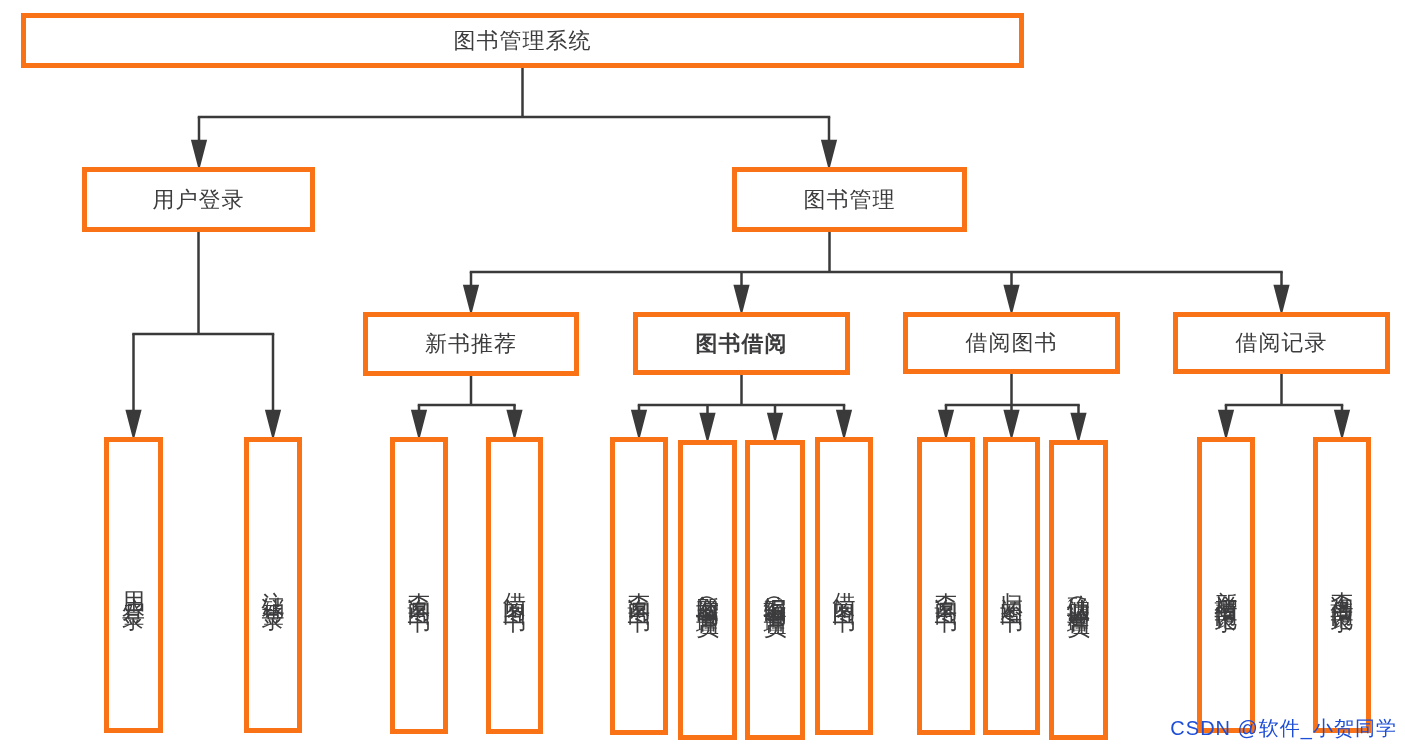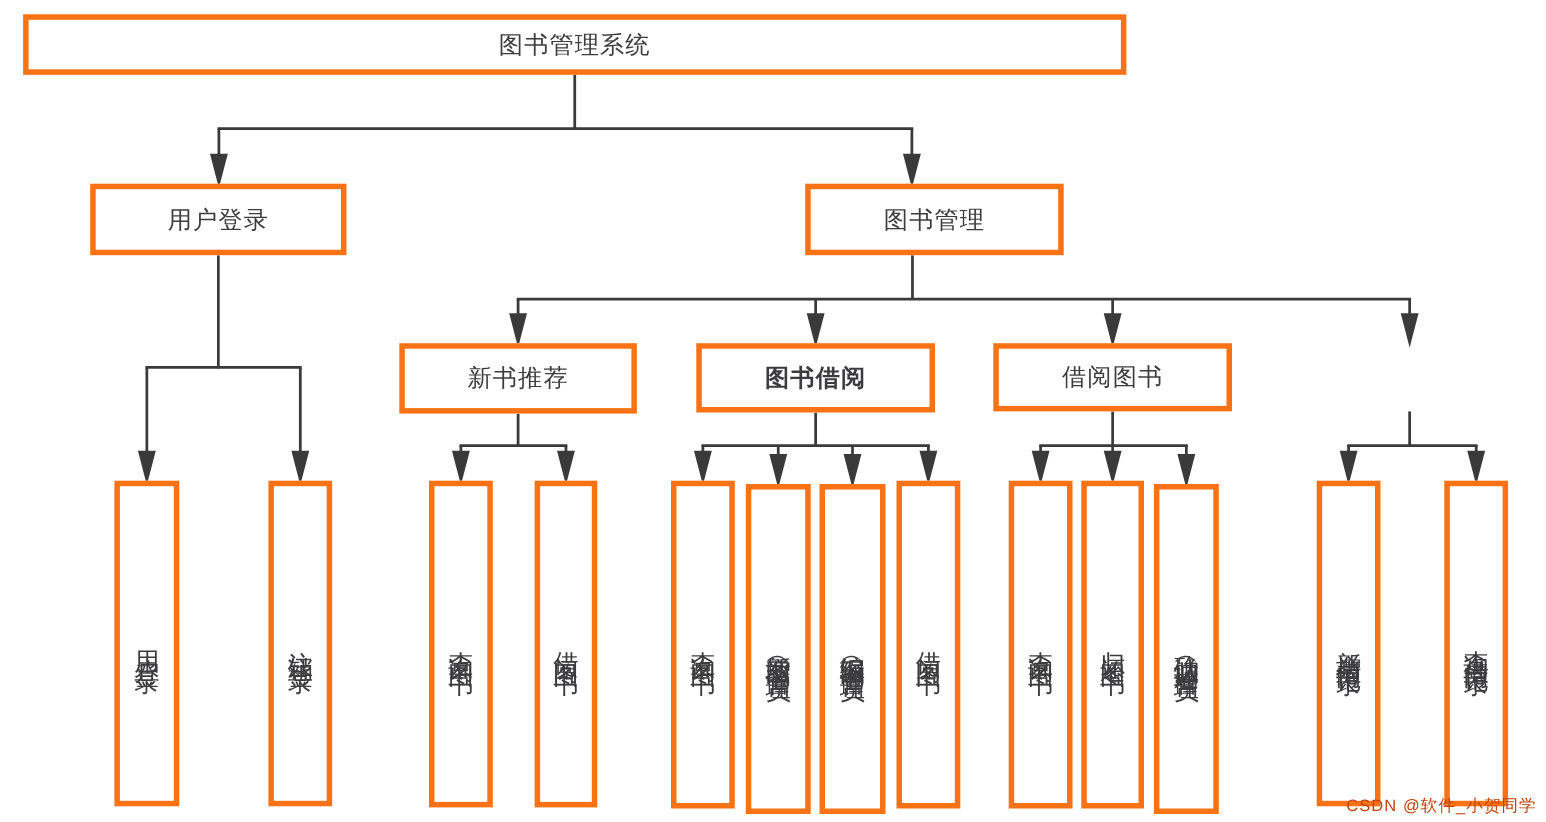--- a/index.html
+++ b/index.html
@@ -34,22 +34,22 @@
     text-orientation: mixed;
     font-size: 23px;
     letter-spacing: 6px;
     color: #3c3c3e;
     line-height: 1;
   }
   .watermark {
     position: absolute;
     right: 8px;
     bottom: 5px;
-    font-size: 15px;
-    color: #c2410c;
+    font-size: 20px;
+    color: #1d4ed8;
     letter-spacing: 1px;
     z-index: 3;
     white-space: nowrap;
   }
 </style>
 </head>
 <body>
 
 <div id="canvas">
 
@@ -130,20 +130,23 @@
 
   <div class="box hbox" style="left:363px; top:312px; width:216px; height:64px;align-items:center;">
     <span>新书推荐</span>
   </div>
   <div class="box hbox" style="left:633px; top:312px; width:217px; height:63px;font-weight:bold;">
     <span>图书借阅</span>
   </div>
   <div class="box hbox" style="left:903px; top:312px; width:217px; height:62px;">
     <span>借阅图书</span>
   </div>
+  <div class="box hbox" style="left:1173px; top:312px; width:217px; height:62px;">
+    <span>借阅记录</span>
+  </div>
 
   <div class="box vbox" style="left:104px; top:437px; width:59px; height:296px;">
     <span class="vtext">用户登录</span>
   </div>
   <div class="box vbox" style="left:244px; top:437px; width:58px; height:296px;">
     <span class="vtext">注销登录</span>
   </div>
 
   <div class="box vbox" style="left:390px; top:437px; width:58px; height:297px;">
     <span class="vtext">查询图书</span>

